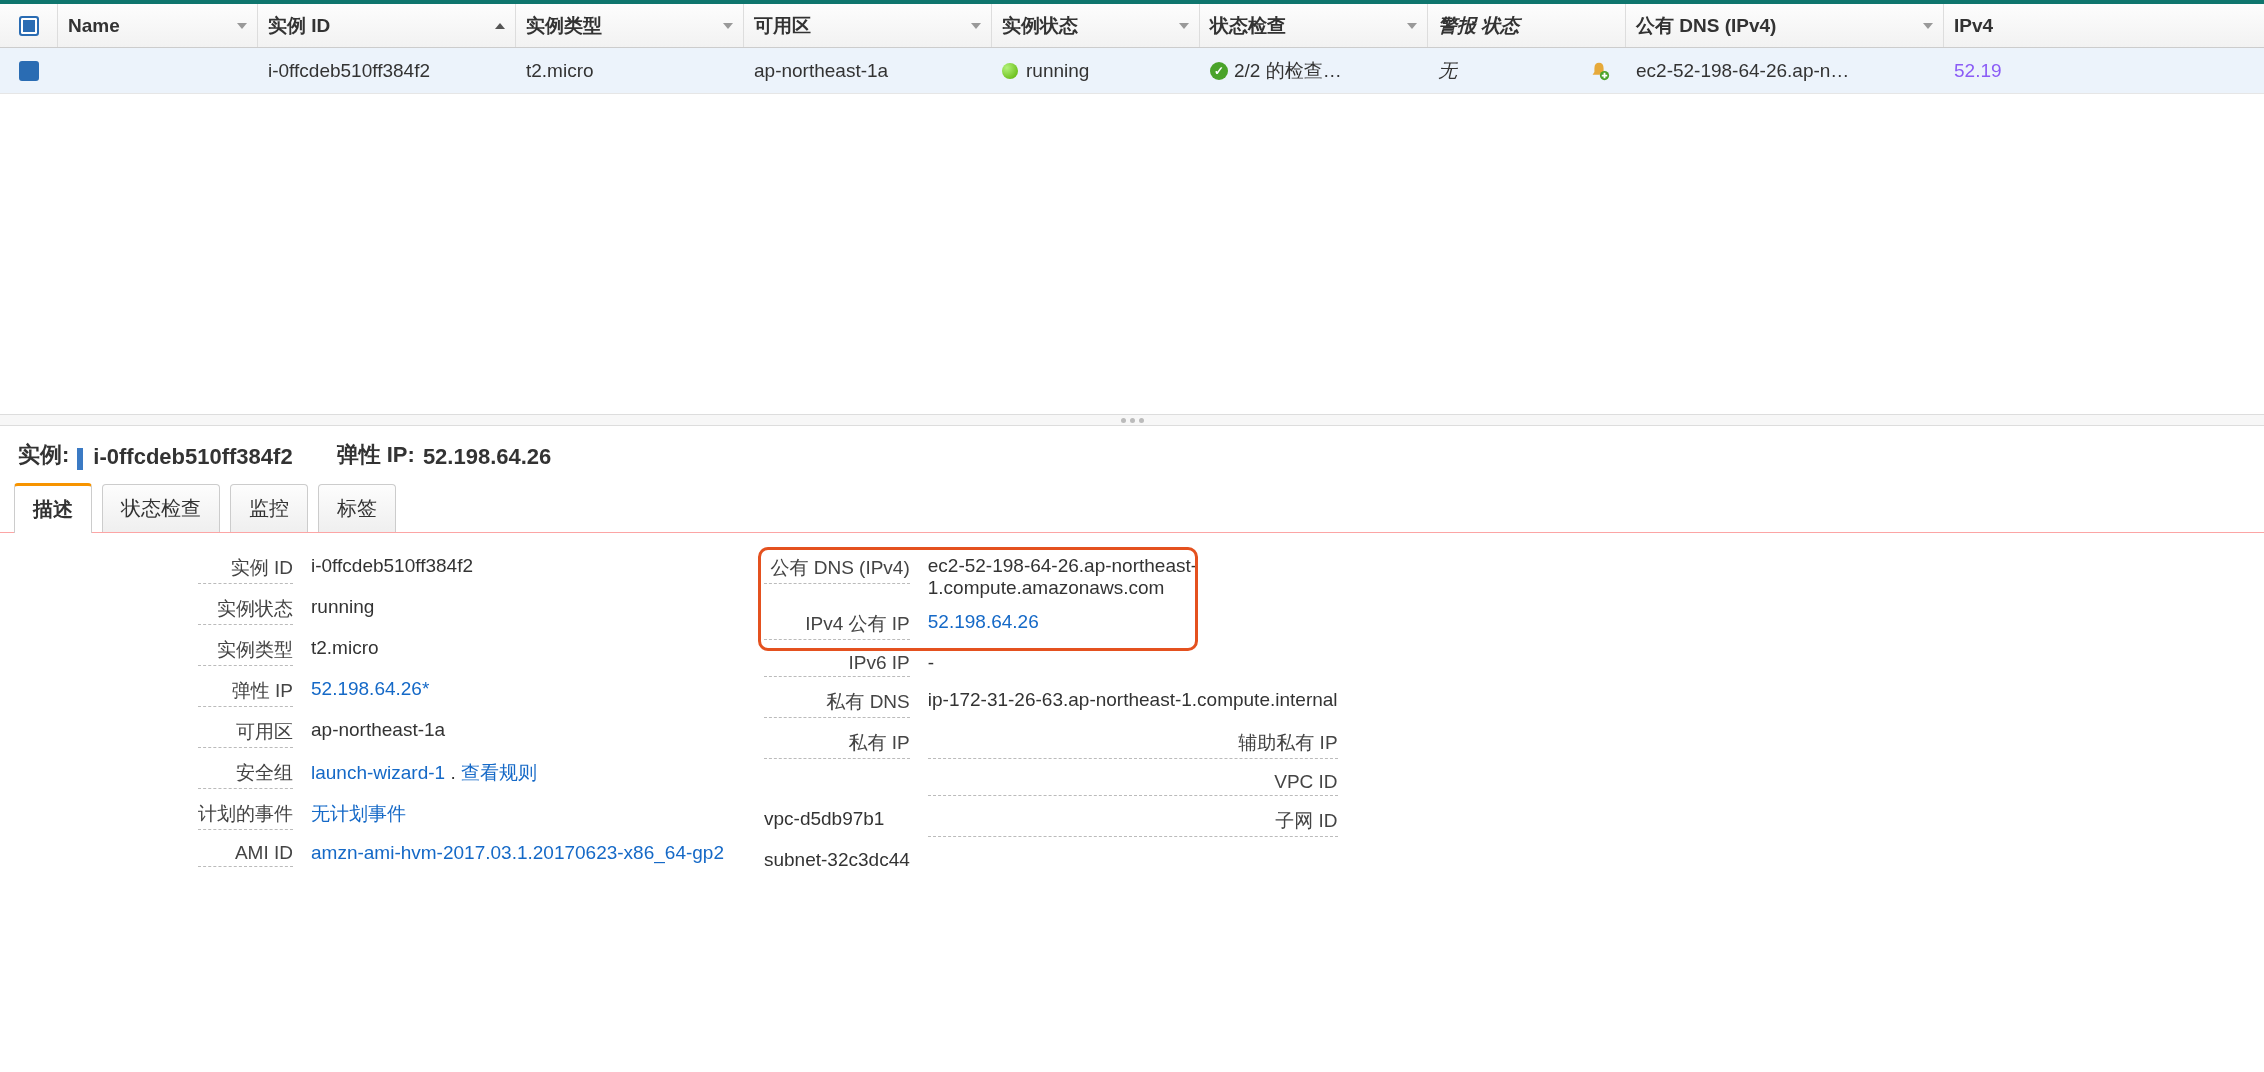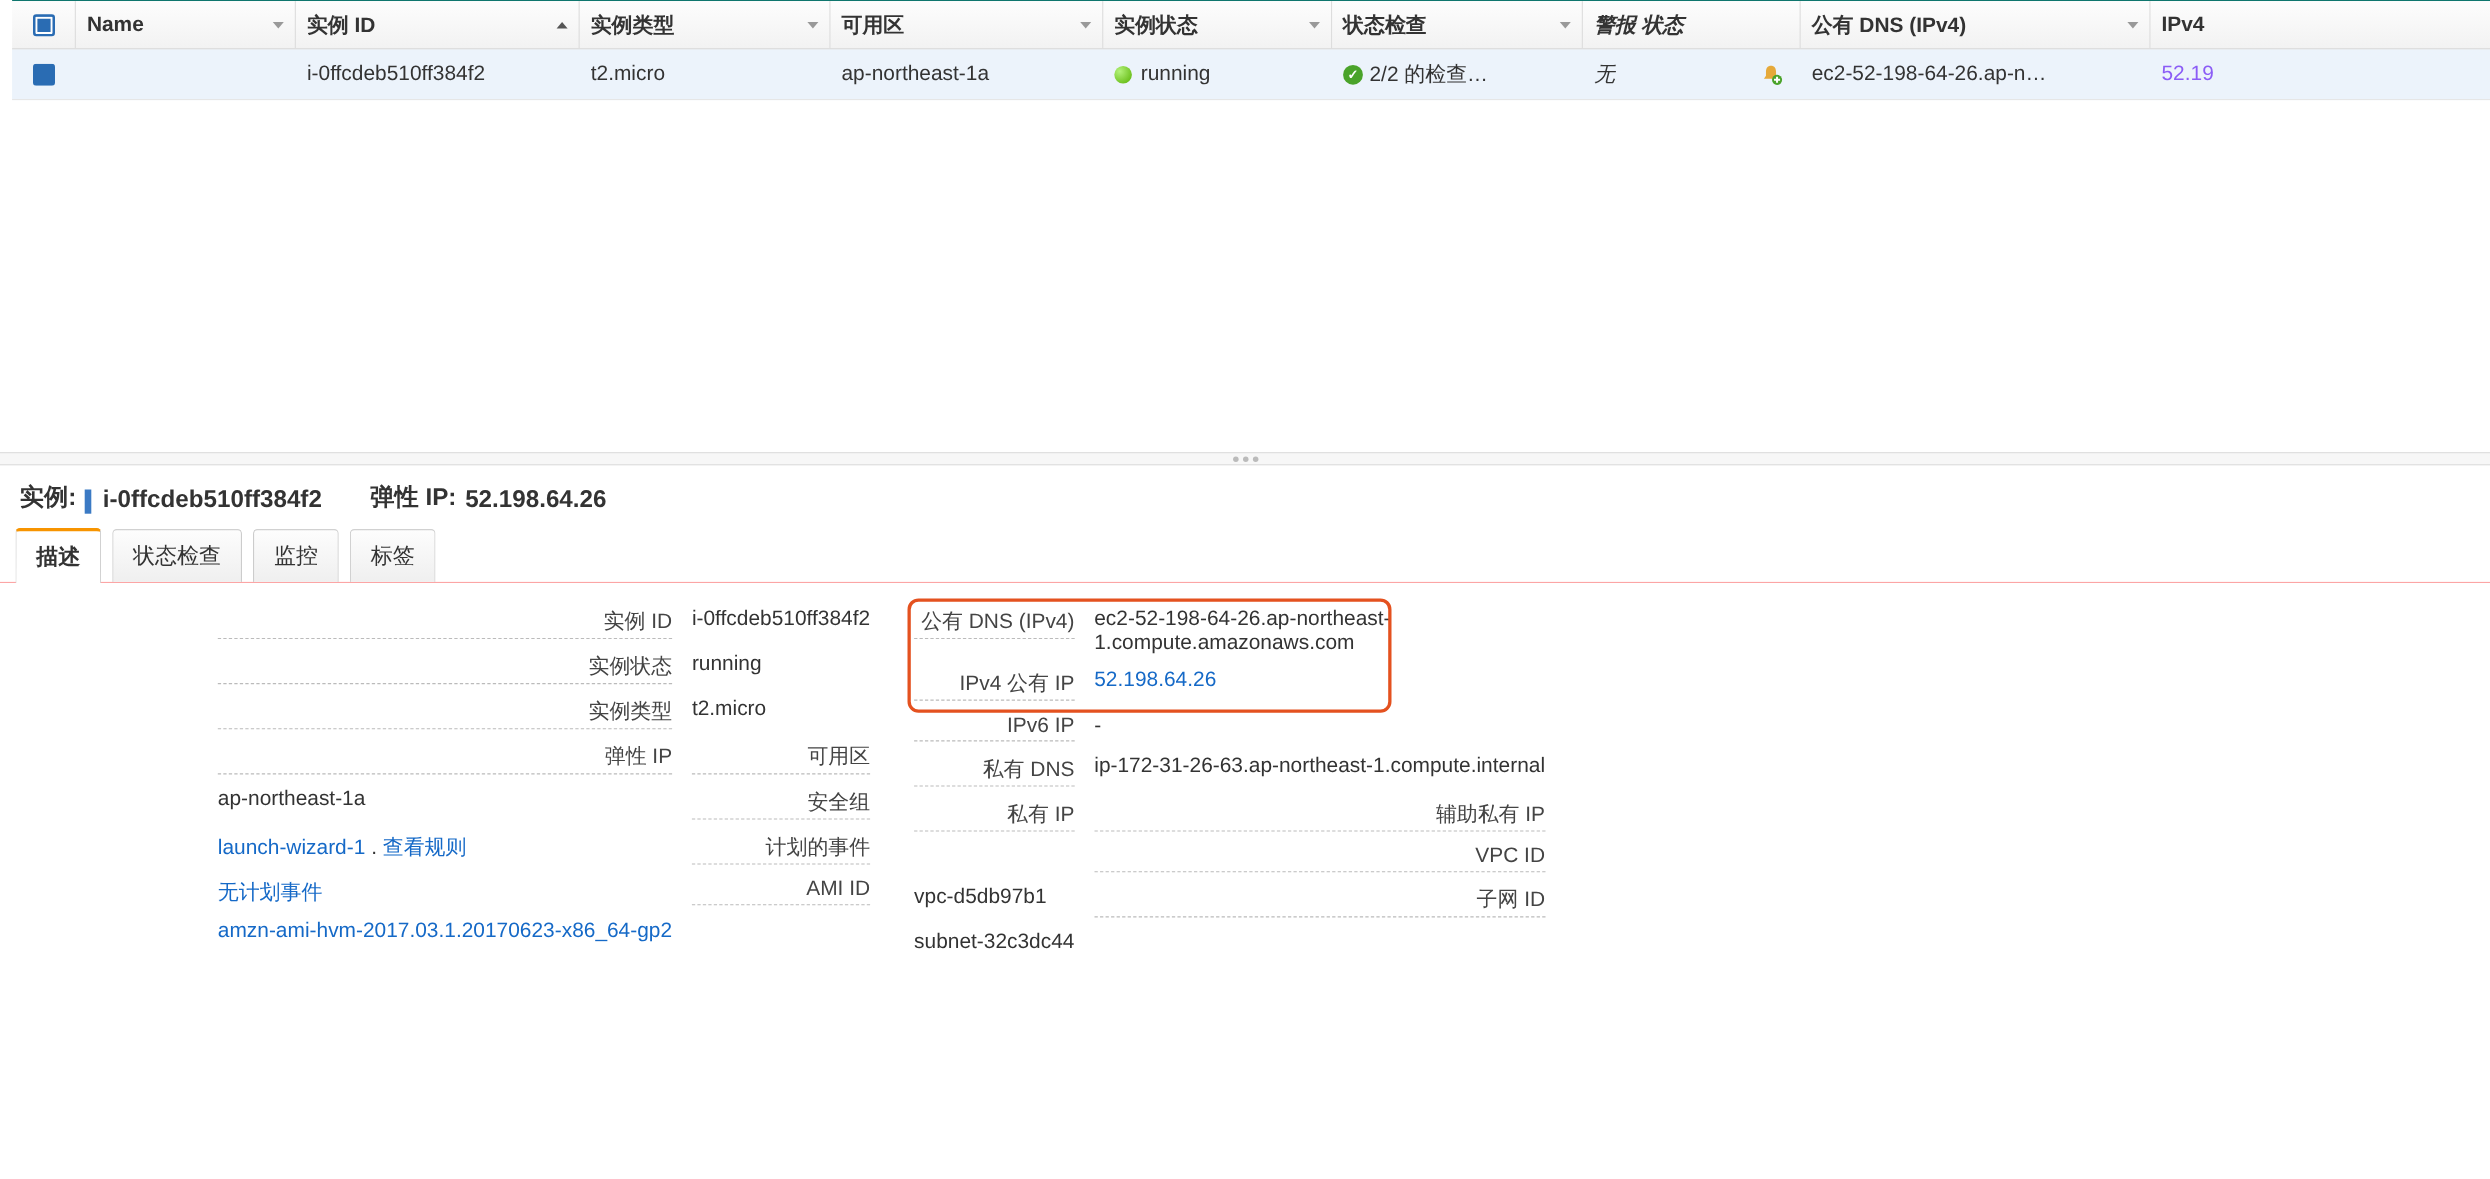--- a/index.html
+++ b/index.html
@@ -3,21 +3,21 @@
 <meta charset="utf-8">
 <style>
   * { box-sizing: border-box; margin: 0; padding: 0; }
   body {
     font-family: "Helvetica Neue", Arial, "Microsoft YaHei", sans-serif;
     font-size: 19px;
     color: #333;
     background: #fff;
     overflow: hidden;
   }
-  .table-area { border-top: 1px solid #0f766e; margin-left: 11px; }
+  .table-area { border-top: 4px solid #0f766e; }
   .thead {
     display: flex;
     background: linear-gradient(#fdfdfd,#f2f2f2);
     border-bottom: 1px solid #ccc;
     height: 44px;
     align-items: stretch;
   }
   .th {
     display: flex;
     align-items: center;
@@ -251,20 +251,21 @@
     <div class="klabel">实例 ID</div>
     <div class="kval">i-0ffcdeb510ff384f2</div>
 
     <div class="klabel">实例状态</div>
     <div class="kval">running</div>
 
     <div class="klabel">实例类型</div>
     <div class="kval">t2.micro</div>
 
     <div class="klabel">弹性 IP</div>
+    <div class="kval link">52.198.64.26*</div>
 
     <div class="klabel">可用区</div>
     <div class="kval">ap-northeast-1a</div>
 
     <div class="klabel">安全组</div>
     <div class="kval">
       <a class="link">launch-wizard-1</a>
       <span>.</span>
       <a class="link">查看规则</a>
     </div>

